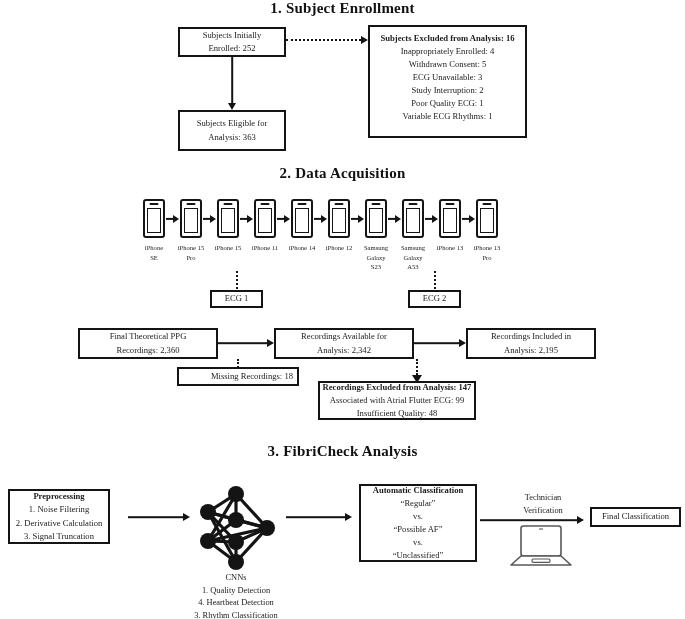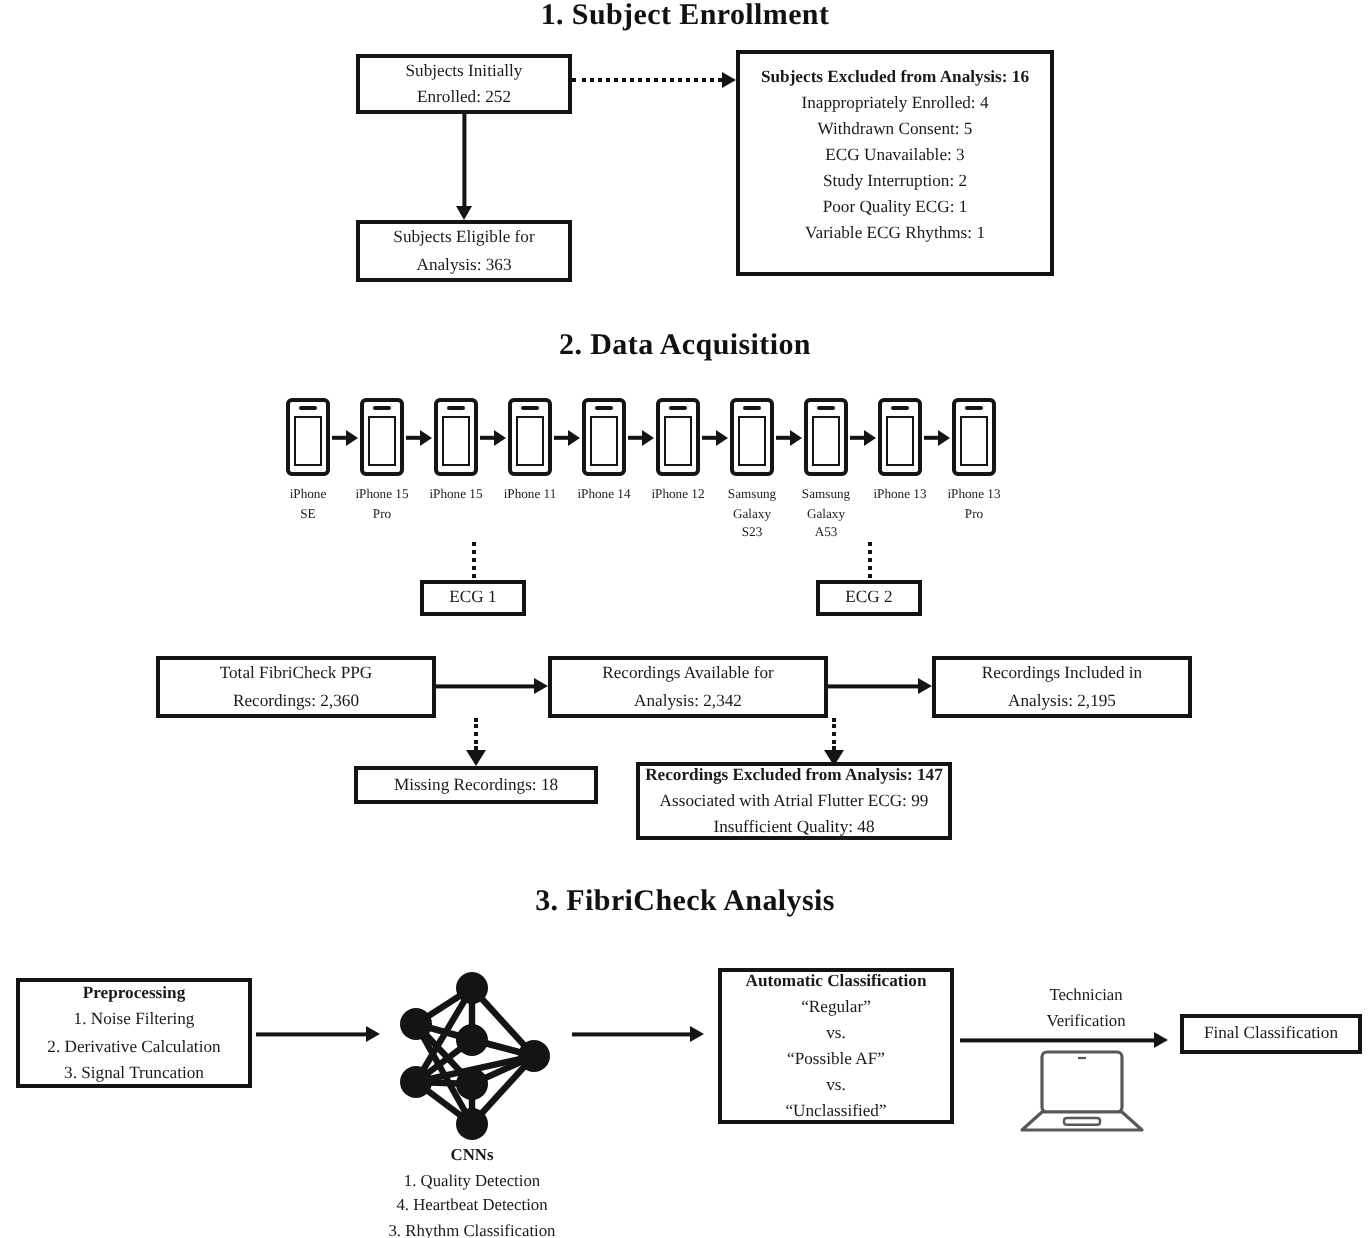--- a/index.html
+++ b/index.html
@@ -85,21 +85,21 @@
       border-top:4.4px solid transparent;border-bottom:4.4px solid transparent;
       border-left:6.5px solid #141414;}
 
   
   .nn{position:absolute;}
   .laptop{position:absolute;}
   .caption{
     position:absolute;text-align:center;font-size:8.4px;line-height:1.5;
     color:#1a1a1a;white-space:nowrap;
   }
-  .caption .c-head{font-weight:bold;display:block;text-align:center;}
+  .caption .c-head{font-weight:normal;display:block;text-align:center;}
   .caption .c-line{display:block;}
 </style>
 </head>
 <body>
 
 <div class="canvas">
 
   <div class="sec-title" style="left:0;top:0;width:685px;">1. Subject Enrollment</div>
 
   <div class="box" style="left:178px;top:27px;width:108px;height:30px;">
@@ -120,21 +120,21 @@
     <span class="b-line">Study Interruption: 2</span>
     <span class="b-line">Poor Quality ECG: 1</span>
     <span class="b-line">Variable ECG Rhythms: 1</span>
   </div>
 
   <div class="arrow-v" style="left:227px;top:57px;width:10px;height:53px;">
     <div class="shaft" style="height:46px;"></div>
       <div class="head"></div>
   </div>
 
-  <div class="box" style="left:178px;top:110px;width:108px;height:31px;align-items:center;">
+  <div class="box" style="left:178px;top:110px;width:108px;height:41px;align-items:center;">
     <span class="b-line">Subjects Eligible for</span>
     <span class="b-line">Analysis: 363</span>
   </div>
 
   <div class="sec-title" style="left:0;top:165px;width:685px;">2. Data Acquisition</div>
 
   <div class="phone" style="left:143px;top:199px;width:22px;height:39px;"></div>
   <div class="phone" style="left:180px;top:199px;width:22px;height:39px;"></div>
   <div class="phone" style="left:217px;top:199px;width:22px;height:39px;"></div>
   <div class="phone" style="left:254px;top:199px;width:22px;height:39px;"></div>
@@ -204,21 +204,21 @@
   <div class="dotline-v" style="left:434px;top:271px;height:18px;"></div>
 
   <div class="box" style="left:210px;top:290px;width:53px;height:18px;">
     <span class="b-line">ECG 1</span>
   </div>
   <div class="box" style="left:408px;top:290px;width:53px;height:18px;">
     <span class="b-line">ECG 2</span>
   </div>
 
   <div class="box" style="left:78px;top:328px;width:140px;height:31px;">
-    <span class="b-line">Total FibriCheck PPG</span>
+    <span class="b-line">Final Theoretical PPG</span>
     <span class="b-line">Recordings: 2,360</span>
   </div>
 
   <div class="arrow-h" style="left:218px;top:338px;width:56px;height:10px;">
     <div class="shaft" style="width:49px;"></div>
       <div class="head"></div>
   </div>
 
   <div class="box" style="left:274px;top:328px;width:140px;height:31px;">
     <span class="b-line">Recordings Available for</span>
@@ -233,38 +233,38 @@
   <div class="box" style="left:466px;top:328px;width:130px;height:31px;">
     <span class="b-line">Recordings Included in</span>
     <span class="b-line">Analysis: 2,195</span>
   </div>
 
   <div class="arrow-v dotted" style="left:232px;top:359px;width:12px;height:24px;">
     <div class="shaft" style="height:16px;"></div>
       <div class="head"></div>
   </div>
 
-  <div class="box" style="left:177px;top:383px;width:122px;height:19px;">
+  <div class="box" style="left:177px;top:367px;width:122px;height:19px;align-items:flex-end;">
     <span class="b-line">Missing Recordings: 18</span>
   </div>
 
   <div class="arrow-v dotted" style="left:411px;top:359px;width:12px;height:24px;">
     <div class="shaft" style="height:16px;"></div>
       <div class="head"></div>
   </div>
 
   <div class="box" style="left:318px;top:381px;width:158px;height:39px;text-align:right;">
     <span class="b-line b-head">Recordings Excluded from Analysis: 147</span>
     <span class="b-line">Associated with Atrial Flutter ECG: 99</span>
     <span class="b-line">Insufficient Quality: 48</span>
   </div>
 
   <div class="sec-title" style="left:0;top:443px;width:685px;">3. FibriCheck Analysis</div>
 
-  <div class="box" style="left:8px;top:489px;width:118px;height:55px;text-align:center;">
+  <div class="box" style="left:8px;top:489px;width:102px;height:55px;text-align:center;">
     <span class="b-line b-head">Preprocessing</span>
     <span class="b-line">1. Noise Filtering</span>
     <span class="b-line">2. Derivative Calculation</span>
     <span class="b-line">3. Signal Truncation</span>
   </div>
 
   <div class="arrow-h" style="left:128px;top:512px;width:62px;height:10px;">
     <div class="shaft" style="width:55px;"></div>
       <div class="head"></div>
   </div>

